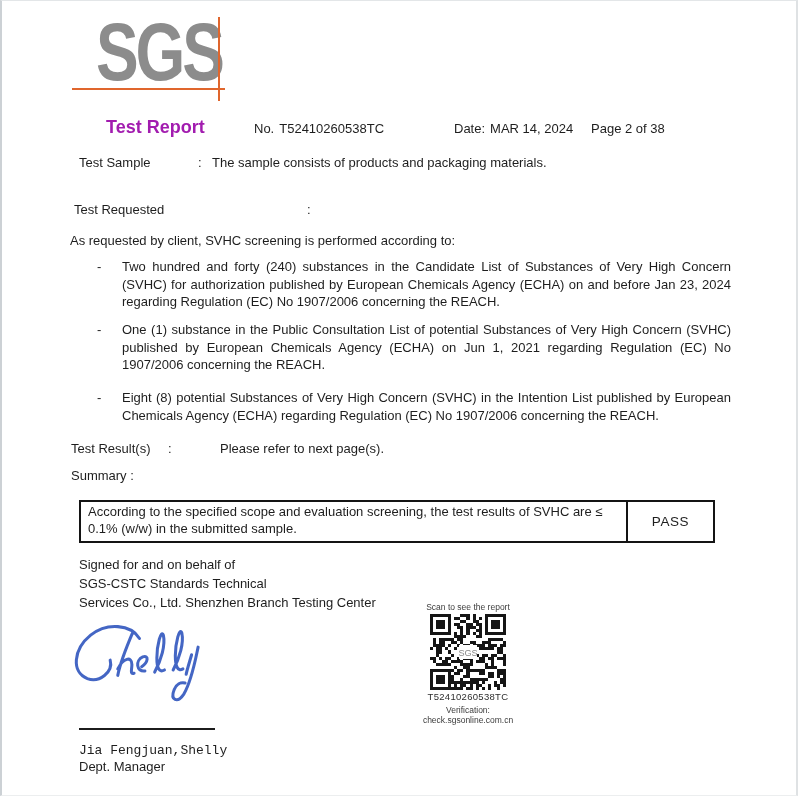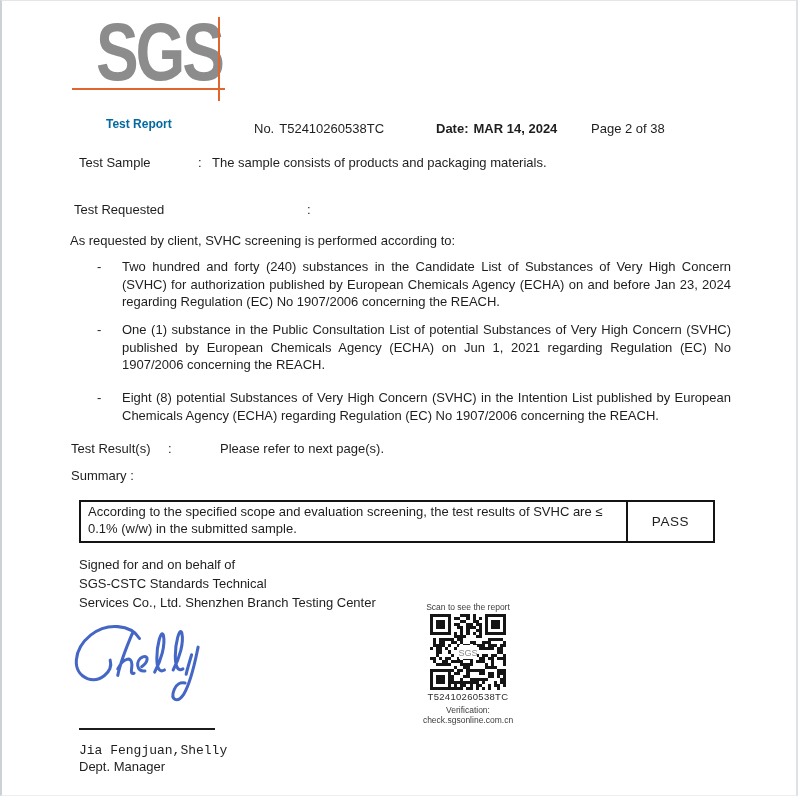--- a/index.html
+++ b/index.html
@@ -6,23 +6,23 @@
   body{width:798px;height:796px;overflow:hidden;font-family:"Liberation Sans","DejaVu Sans",sans-serif;}
   .page{position:relative;width:798px;height:796px;background:#fff;box-sizing:border-box;
         border-left:2px solid #ccd1d5;border-right:2px solid #dfe2e4;
         border-top:1px solid #e3e6e8;border-bottom:1px solid #eceeef;color:#1e1e1e;}
   
   .logo-text{position:absolute;left:94px;top:10px;font-size:82px;line-height:82px;font-weight:700;
              color:#8c8c8c;letter-spacing:-4px;transform:scaleX(0.78);transform-origin:0 0;}
   .logo-hline{position:absolute;left:70px;top:87px;width:153px;height:2px;background:#e0662d;}
   .logo-vline{position:absolute;left:216px;top:16px;width:2px;height:84px;background:#e0662d;}
   
-  .doc-title{position:absolute;left:104px;top:116px;font-size:12px;font-weight:700;color:#0369a1;}
+  .doc-title{position:absolute;left:104px;top:116px;font-size:18px;font-weight:700;color:#a21caf;}
   .hdr{position:absolute;top:120px;font-size:13px;white-space:nowrap;}
-  .hdr-no{left:252px;} .hdr-date{left:434px;font-weight:bold;} .hdr-page{left:589px;}
+  .hdr-no{left:252px;} .hdr-date{left:452px;} .hdr-page{left:589px;}
   .gap{display:inline-block;width:5px;}
   
   .t13{font-size:13px;line-height:18px;color:#1e1e1e;}
   .lbl{position:absolute;white-space:nowrap;}
   .ts-label{left:77px;top:153px;} .ts-colon{left:196px;top:153px;}
   .ts-value{position:absolute;left:210px;top:153px;width:530px;}
   .tr-label{left:72px;top:200px;} .tr-colon{left:305px;top:200px;}
   .intro{position:absolute;left:68px;top:231px;width:660px;}
   .bullet{position:absolute;left:95px;width:634px;}
   .bullet .dash{position:absolute;left:0;top:0;}

